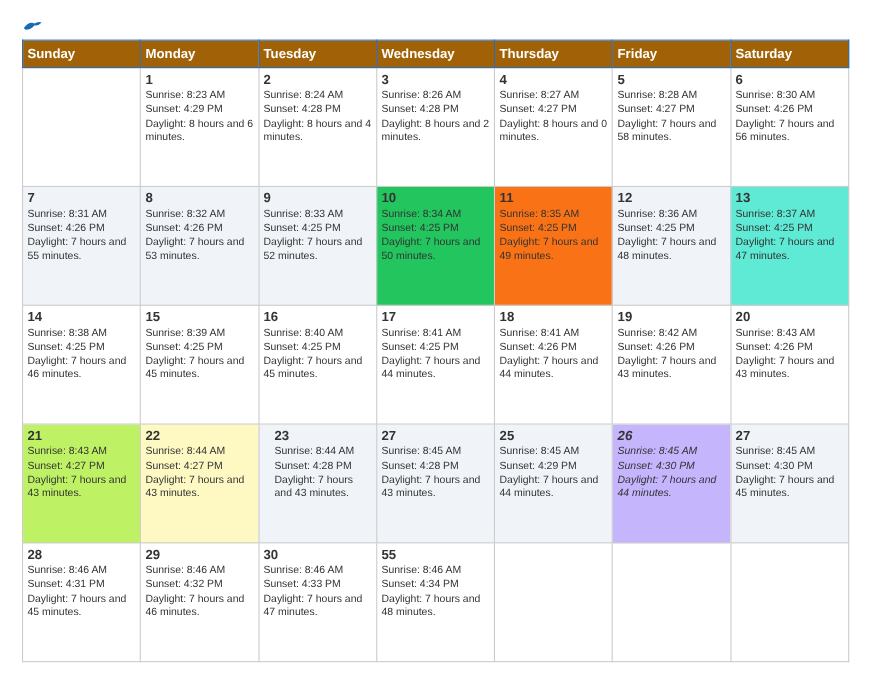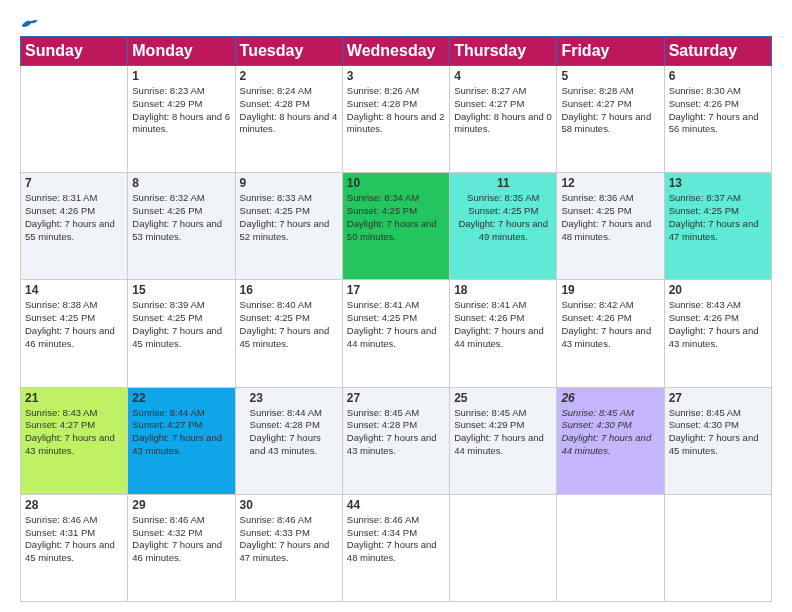--- a/index.html
+++ b/index.html
@@ -56,23 +56,23 @@
       margin-top: 2px;
     }
     .calendar {
       flex: 1;
       border: 1px solid #ccc;
       border-collapse: collapse;
       width: 100%;
       table-layout: fixed;
     }
     .calendar th {
-      background: #be185d;
+      background: #a16207;
       color: #fff;
-      font-size: 16px;
+      font-size: 12px;
       font-weight: bold;
       padding: 5px 4px;
       text-align: left;
       border: 1px solid #2a6ebb;
     }
     .calendar td {
       border: 1px solid #ccc;
       vertical-align: top;
       padding: 3px 4px;
       font-size: 10px;
@@ -186,21 +186,21 @@
         <div class="day-info">
           Sunrise: 8:33 AM<br>Sunset: 4:25 PM<br>Daylight: 7 hours and 52 minutes.
         </div>
           </td>
           <td style="background: #22c55e;">
             <span class="day-num">10</span>
         <div class="day-info">
           Sunrise: 8:34 AM<br>Sunset: 4:25 PM<br>Daylight: 7 hours and 50 minutes.
         </div>
           </td>
-          <td style="background: #5eead4; text-align: center;">
+          <td style="background: #f97316;">
             <span class="day-num">11</span>
         <div class="day-info">
           Sunrise: 8:35 AM<br>Sunset: 4:25 PM<br>Daylight: 7 hours and 49 minutes.
         </div>
           </td>
           <td style="background: rgb(240, 244, 248);">
             <span class="day-num">12</span>
         <div class="day-info">
           Sunrise: 8:36 AM<br>Sunset: 4:25 PM<br>Daylight: 7 hours and 48 minutes.
         </div>
@@ -256,21 +256,21 @@
         </div>
           </td>
         </tr>
         <tr>
           <td style="background: #bef264;">
             <span class="day-num">21</span>
         <div class="day-info">
           Sunrise: 8:43 AM<br>Sunset: 4:27 PM<br>Daylight: 7 hours and 43 minutes.
         </div>
           </td>
-          <td style="background: #0ea5e9;">
+          <td style="background: #fef9c3;">
             <span class="day-num">22</span>
         <div class="day-info">
           Sunrise: 8:44 AM<br>Sunset: 4:27 PM<br>Daylight: 7 hours and 43 minutes.
         </div>
           </td>
           <td style="background: rgb(240, 244, 248); padding-left: 14px;">
             <span class="day-num">23</span>
         <div class="day-info">
           Sunrise: 8:44 AM<br>Sunset: 4:28 PM<br>Daylight: 7 hours and 43 minutes.
         </div>
@@ -313,21 +313,21 @@
           Sunrise: 8:46 AM<br>Sunset: 4:32 PM<br>Daylight: 7 hours and 46 minutes.
         </div>
           </td>
           <td>
             <span class="day-num">30</span>
         <div class="day-info">
           Sunrise: 8:46 AM<br>Sunset: 4:33 PM<br>Daylight: 7 hours and 47 minutes.
         </div>
           </td>
           <td>
-            <span class="day-num">44</span>
+            <span class="day-num">55</span>
         <div class="day-info">
           Sunrise: 8:46 AM<br>Sunset: 4:34 PM<br>Daylight: 7 hours and 48 minutes.
         </div>
           </td>
           <td class="empty"></td>
           <td class="empty"></td>
           <td class="empty"></td>
         </tr>
       </tbody>
   </table>

